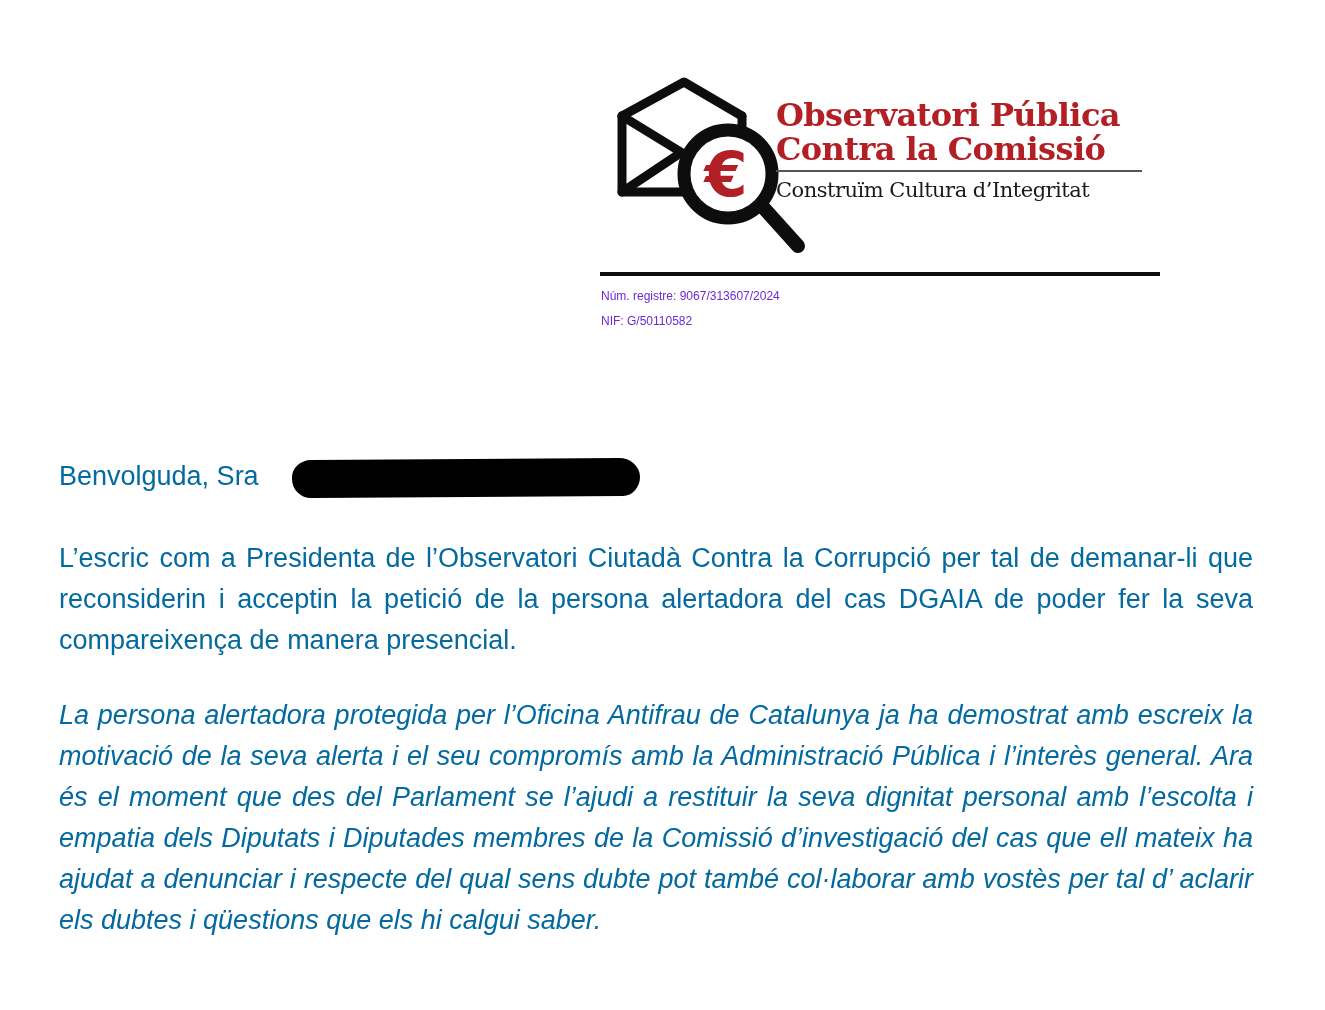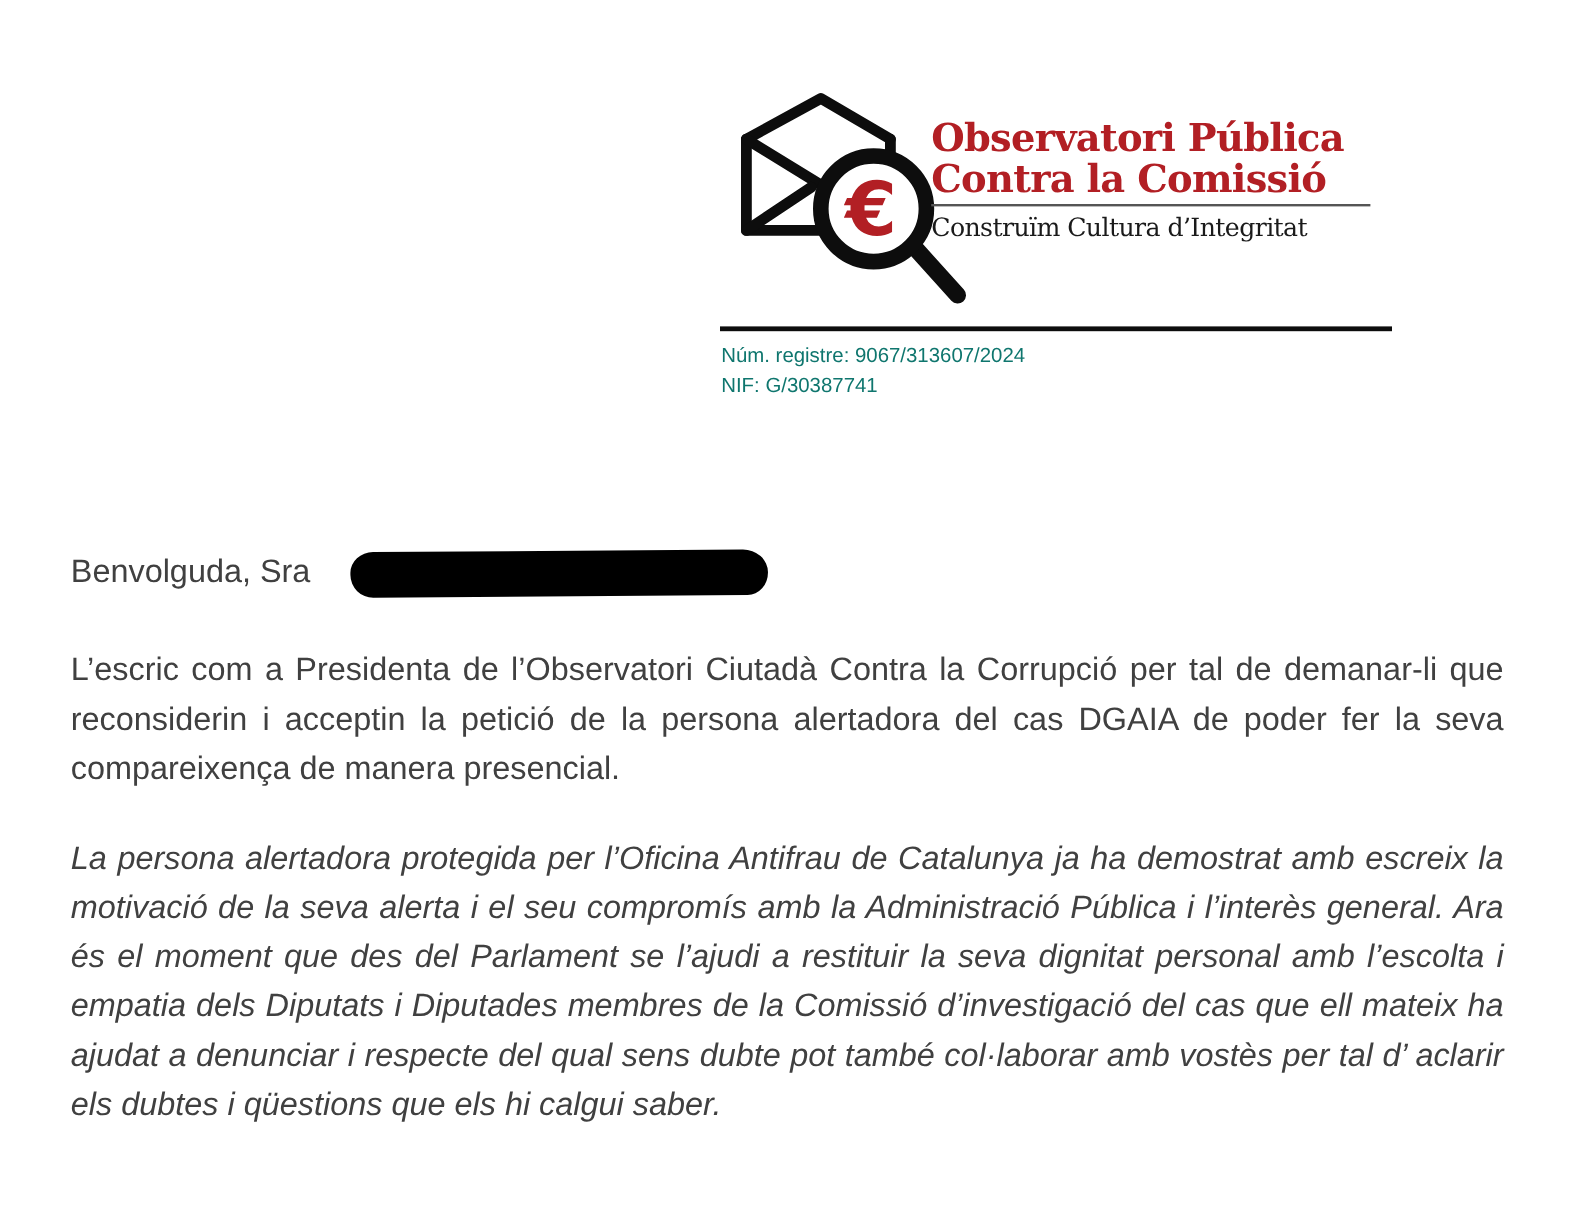--- a/index.html
+++ b/index.html
@@ -64,33 +64,33 @@
       top: 202px;
       width: 560px;
       height: 4px;
       background: #0d0d0d;
     }
     .reg-info {
       position: absolute;
       left: 1px;
       top: 214px;
       font-family: "Liberation Sans", sans-serif;
-      font-size: 17px;
+      font-size: 12px;
       line-height: 25px;
-      color: #0f766e;
+      color: #6d28d9;
     }
     .letter-body {
       position: absolute;
       left: 59px;
       top: 456px;
       width: 1194px;
       font-family: "Liberation Sans", sans-serif;
       font-size: 27px;
       line-height: 41px;
-      color: #404040;
+      color: #0369a1;
     }
     .greeting {
       margin: 0;
       height: 41px;
       position: relative;
       white-space: nowrap;
     }
     .redaction {
       display: inline-block;
       position: absolute;
@@ -136,21 +136,21 @@
     <div class="org-name">Observatori Pública</div>
     <div class="org-name">Contra la Comissió</div>
     <div class="logo-rule"></div>
     <div class="tagline">Construïm Cultura d’Integritat</div>
   </div>
 
   <div class="header-rule"></div>
 
   <div class="reg-info">
     <div>Núm. registre: 9067/313607/2024</div>
-    <div>NIF: G/30387741</div>
+    <div>NIF: G/50110582</div>
   </div>
 </div>
 
 <div class="letter-body">
   <p class="greeting">
     <span>Benvolguda, Sra</span>
     <span class="redaction"></span>
   </p>
   <p class="paragraph p1">L’escric com a Presidenta de l’Observatori Ciutadà Contra la Corrupció per tal de demanar-li que reconsiderin i acceptin la petició de la persona alertadora del cas DGAIA de poder fer la seva compareixença de manera presencial.</p>
   <p class="paragraph p2">La persona alertadora protegida per l’Oficina Antifrau de Catalunya ja ha  demostrat amb escreix  la motivació de la seva alerta i el seu compromís amb la Administració Pública i l’interès general. Ara és el moment que des del Parlament se l’ajudi a restituir la seva dignitat personal amb l’escolta i empatia dels Diputats i Diputades membres de la Comissió d’investigació del cas que ell mateix ha ajudat a denunciar i  respecte del qual sens dubte pot  també col·laborar amb vostès per tal d’ aclarir els dubtes i qüestions que els hi calgui saber.</p>

